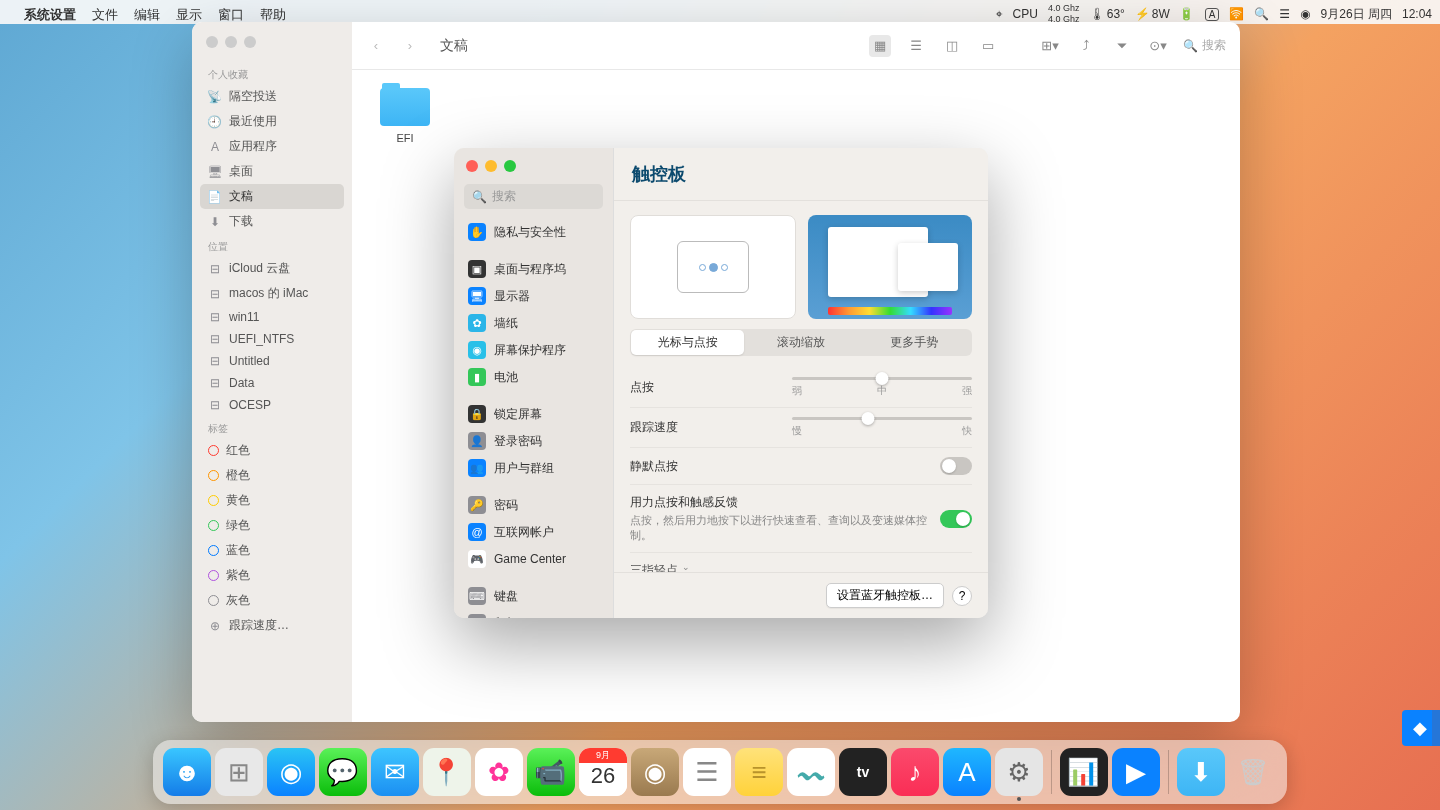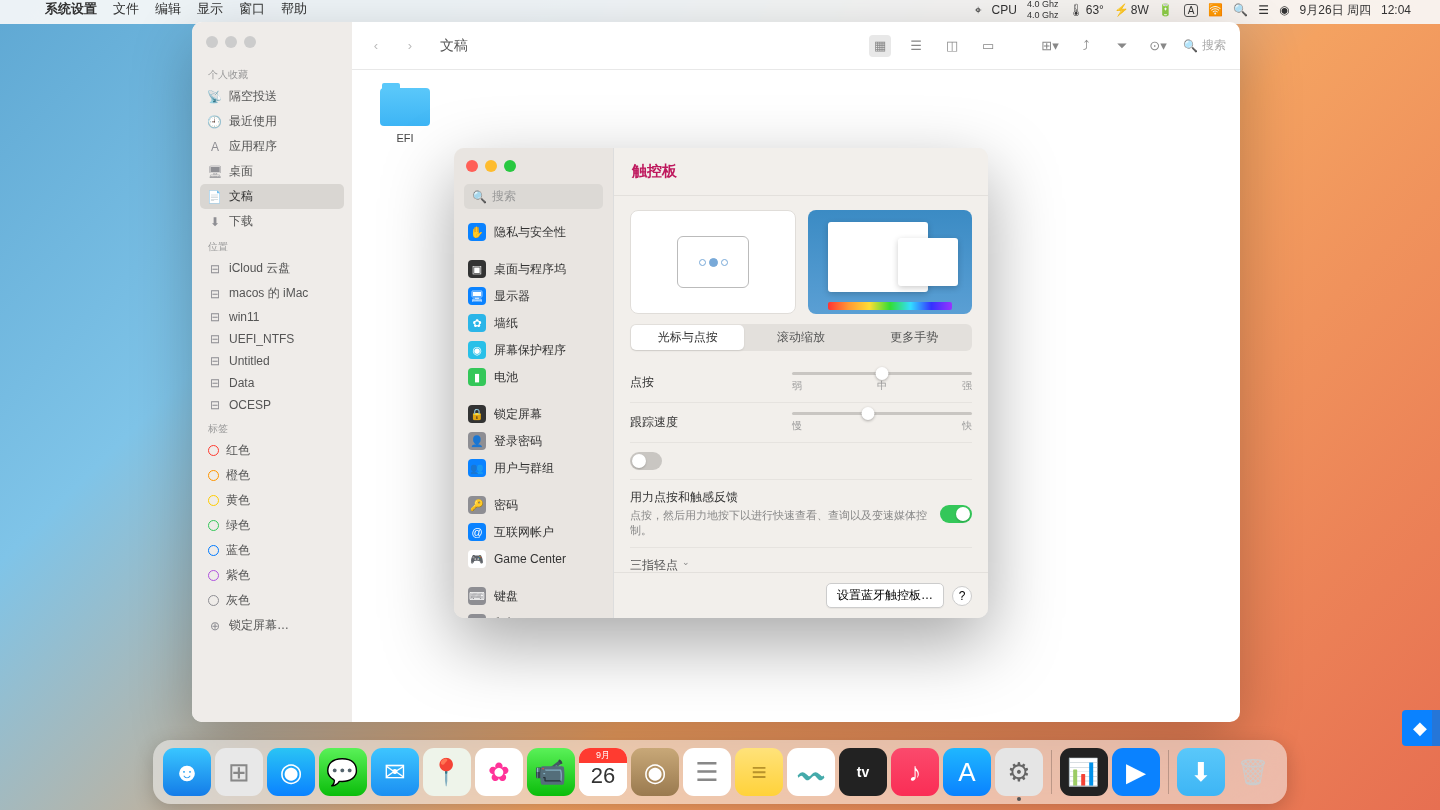--- a/index.html
+++ b/index.html
@@ -1,17 +1,17 @@
 <!DOCTYPE html>
 <html><head>
 <meta charset="utf-8">
 <style>
 *{margin:0;padding:0;box-sizing:border-box;font-family:-apple-system,"SF Pro","Helvetica Neue",sans-serif;-webkit-font-smoothing:antialiased}
 body{width:1440px;height:810px;overflow:hidden;background:linear-gradient(135deg,#5fa8d3 0%,#7fc4e8 25%,#f4a261 60%,#e76f51 100%);position:relative}
-.menubar{height:24px;background:rgba(248,248,248,.92);backdrop-filter:blur(20px);display:flex;align-items:flex-start;padding:0 29px;font-size:13px;color:#333}
+.menubar{height:24px;background:rgba(248,248,248,.92);backdrop-filter:blur(20px);display:flex;align-items:flex-end;padding:0 8px;font-size:13px;color:#333}
 .menubar .left{display:flex;align-items:center;gap:16px}
 .menubar .apple{font-size:15px}
 .menubar .app-name{font-weight:600}
 .menubar .right{margin-left:auto;display:flex;align-items:center;gap:10px;font-size:12px}
 .menubar .right span{display:flex;align-items:center;gap:2px}
 .menubar .cpu-block{display:flex;flex-direction:column;line-height:9px;font-size:9px}
 
 
 .finder{position:absolute;left:192px;top:22px;width:1048px;height:700px;background:#fff;border-radius:10px;box-shadow:0 20px 60px rgba(0,0,0,.25);display:flex;overflow:hidden}
 .finder-sidebar{width:160px;background:#efece9;padding:8px;display:flex;flex-direction:column;font-size:12px;color:#666}
@@ -40,21 +40,21 @@
 
 
 .settings{position:absolute;left:454px;top:148px;width:534px;height:470px;background:#f0ede9;border-radius:10px;box-shadow:0 25px 70px rgba(0,0,0,.35);display:flex;overflow:hidden}
 .set-side{width:160px;background:#e9e5e1;display:flex;flex-direction:column;border-right:1px solid #ddd}
 .set-side .traffic{padding:12px 12px 8px}
 .set-search{margin:4px 10px 10px;background:#dcd9d5;border-radius:5px;padding:4px 8px;font-size:12px;color:#999;display:flex;align-items:center;gap:5px}
 .set-list{flex:1;overflow-y:auto;padding:0 8px 10px}
 .set-item{display:flex;align-items:center;gap:8px;padding:4px 6px;border-radius:5px;font-size:12px;color:#333;cursor:default;margin-bottom:1px}
 .set-item .ico{width:18px;height:18px;border-radius:4px;display:flex;align-items:center;justify-content:center;font-size:11px;color:#fff;flex-shrink:0}
 .set-main{flex:1;display:flex;flex-direction:column;background:#f2efeb}
-.set-header{padding:14px 18px;font-size:15px;font-weight:600;color:#be185d;border-bottom:1px solid #e3e0dc}
+.set-header{padding:14px 18px;font-size:18px;font-weight:600;color:#0c4a6e;border-bottom:1px solid #e3e0dc}
 .set-body{flex:1;padding:14px 16px;overflow-y:auto;font-size:12px}
 .preview-row{display:flex;gap:12px;margin-bottom:10px}
 .preview-box{flex:1;background:#fff;border-radius:8px;border:1px solid #e0ddd9;height:104px;display:flex;align-items:center;justify-content:center}
 .trackpad-surface{width:72px;height:52px;border:1px solid #bbb;border-radius:6px;display:flex;align-items:center;justify-content:center;gap:3px}
 .trackpad-surface span{width:7px;height:7px;border:1.5px solid #78a9d8;border-radius:50%}
 .trackpad-surface span.big{width:9px;height:9px;background:#78a9d8}
 .desktop-preview{flex:1;background:linear-gradient(#3b8bc4,#5a9fd4);border-radius:8px;height:104px;position:relative;overflow:hidden}
 .desktop-preview .win{position:absolute;background:#fff;border-radius:3px;box-shadow:0 2px 6px rgba(0,0,0,.2)}
 .seg{display:flex;background:#e3e0dc;border-radius:6px;padding:1px;margin-bottom:12px}
 .seg div{flex:1;text-align:center;padding:4px;font-size:12px;border-radius:5px;color:#555}
@@ -212,21 +212,21 @@
           <span class="tag-dot" style="border-color:#af52de"></span>
           <span>紫色</span>
         </div>
         <div class="sb-item">
           <span class="tag-dot" style="border-color:#8e8e93"></span>
           <span>灰色</span>
         </div>
       </div>
     <div class="sb-item">
         <span class="sb-icon">⊕</span>
-        <span>锁定屏幕…</span>
+        <span>跟踪速度…</span>
       </div>
   </div>
   <div class="finder-main">
     <div class="finder-toolbar">
       <span class="nav-btn">‹</span>
       <span class="nav-btn">›</span>
       <span class="title">文稿</span>
       <span class="spacer"></span>
       <span class="ft-icon active">▦</span>
       <span class="ft-icon">☰</span>
@@ -363,20 +363,21 @@
               <div class="thumb" style="left:42%"></div>
             </div>
           <div class="slider-labels">
               <span>慢</span>
               <span>快</span>
             </div>
         </div>
       </div>
 
       <div class="setting-row">
+        <div class="lbl">静默点按</div>
         <div class="switch off"></div>
       </div>
 
       <div class="setting-row">
         <div class="lbl">
           <div>用力点按和触感反馈</div>
           <div class="sub">点按，然后用力地按下以进行快速查看、查询以及变速媒体控制。</div>
         </div>
         <div class="switch on"></div>
       </div>

